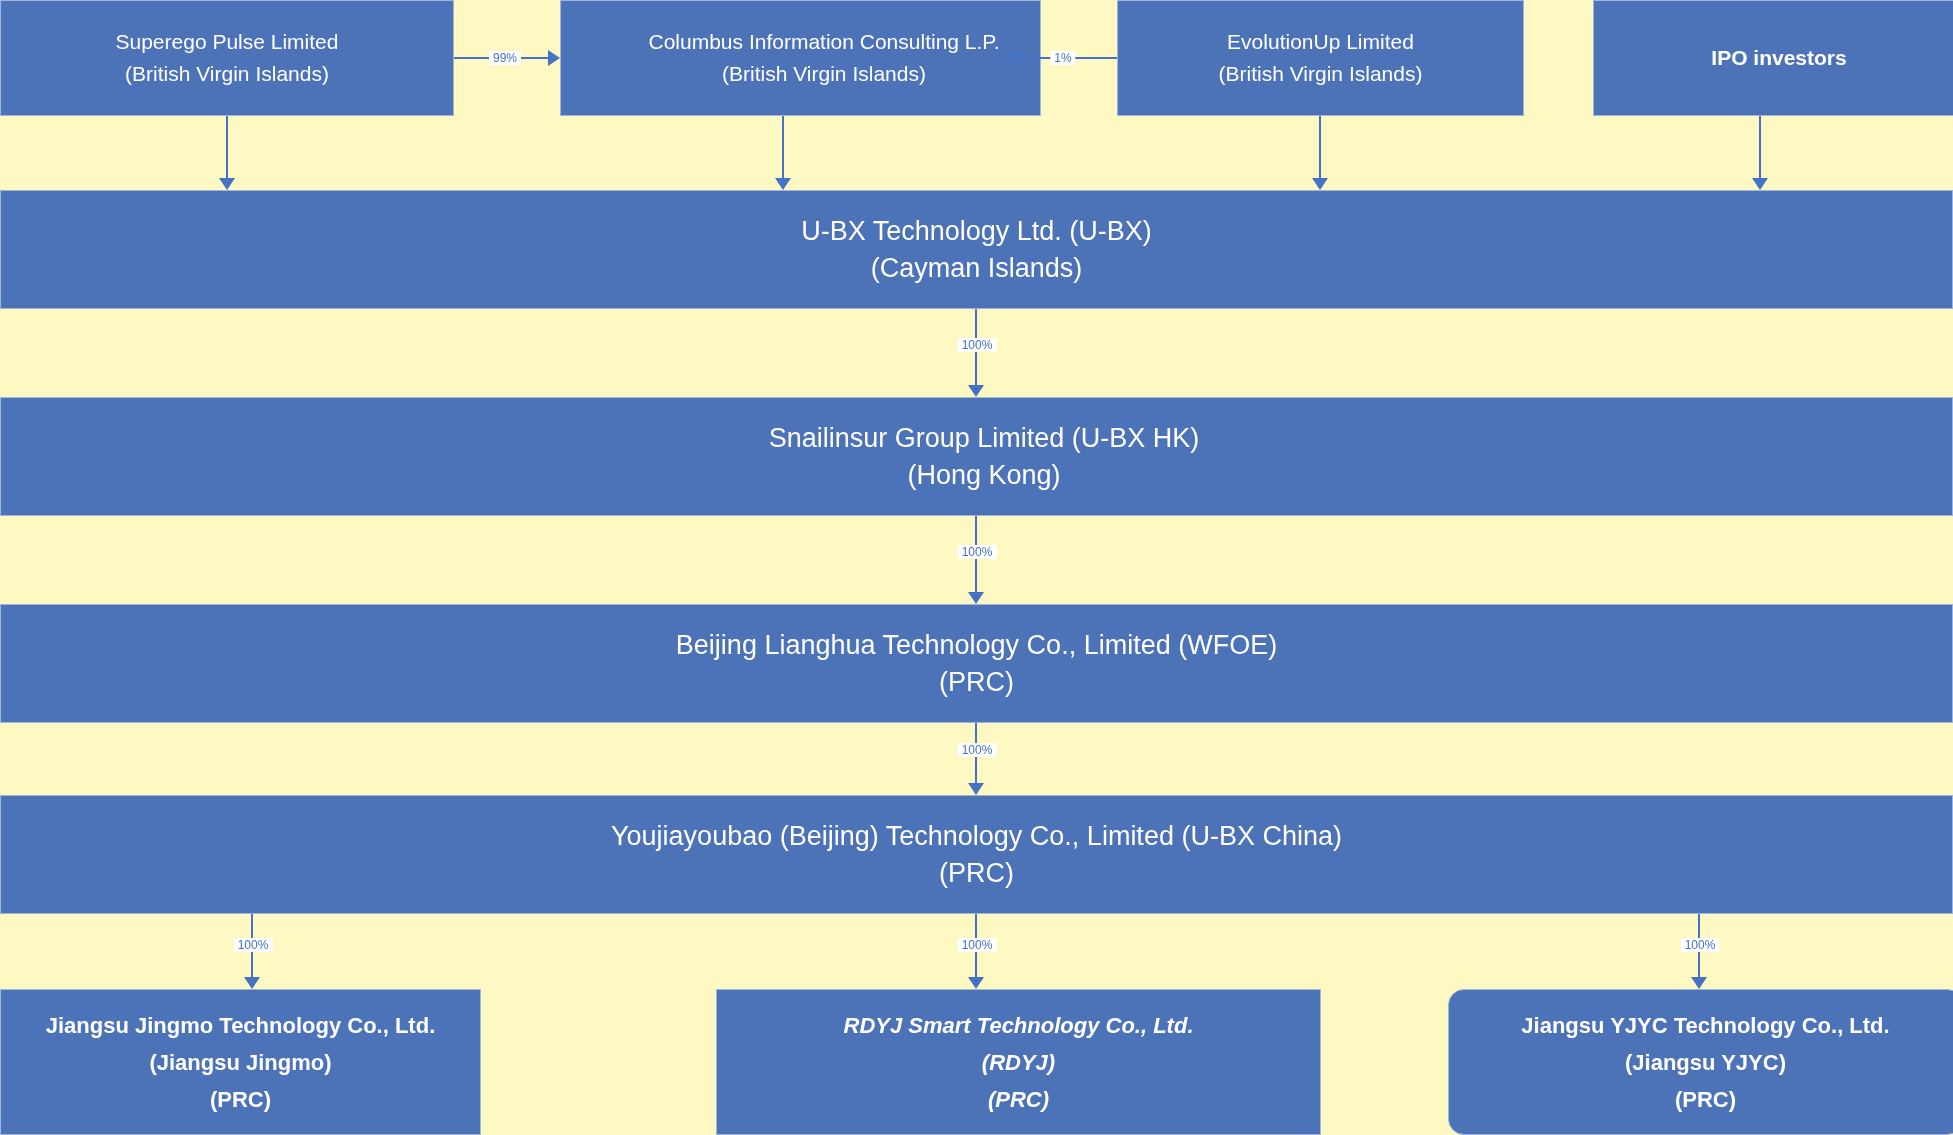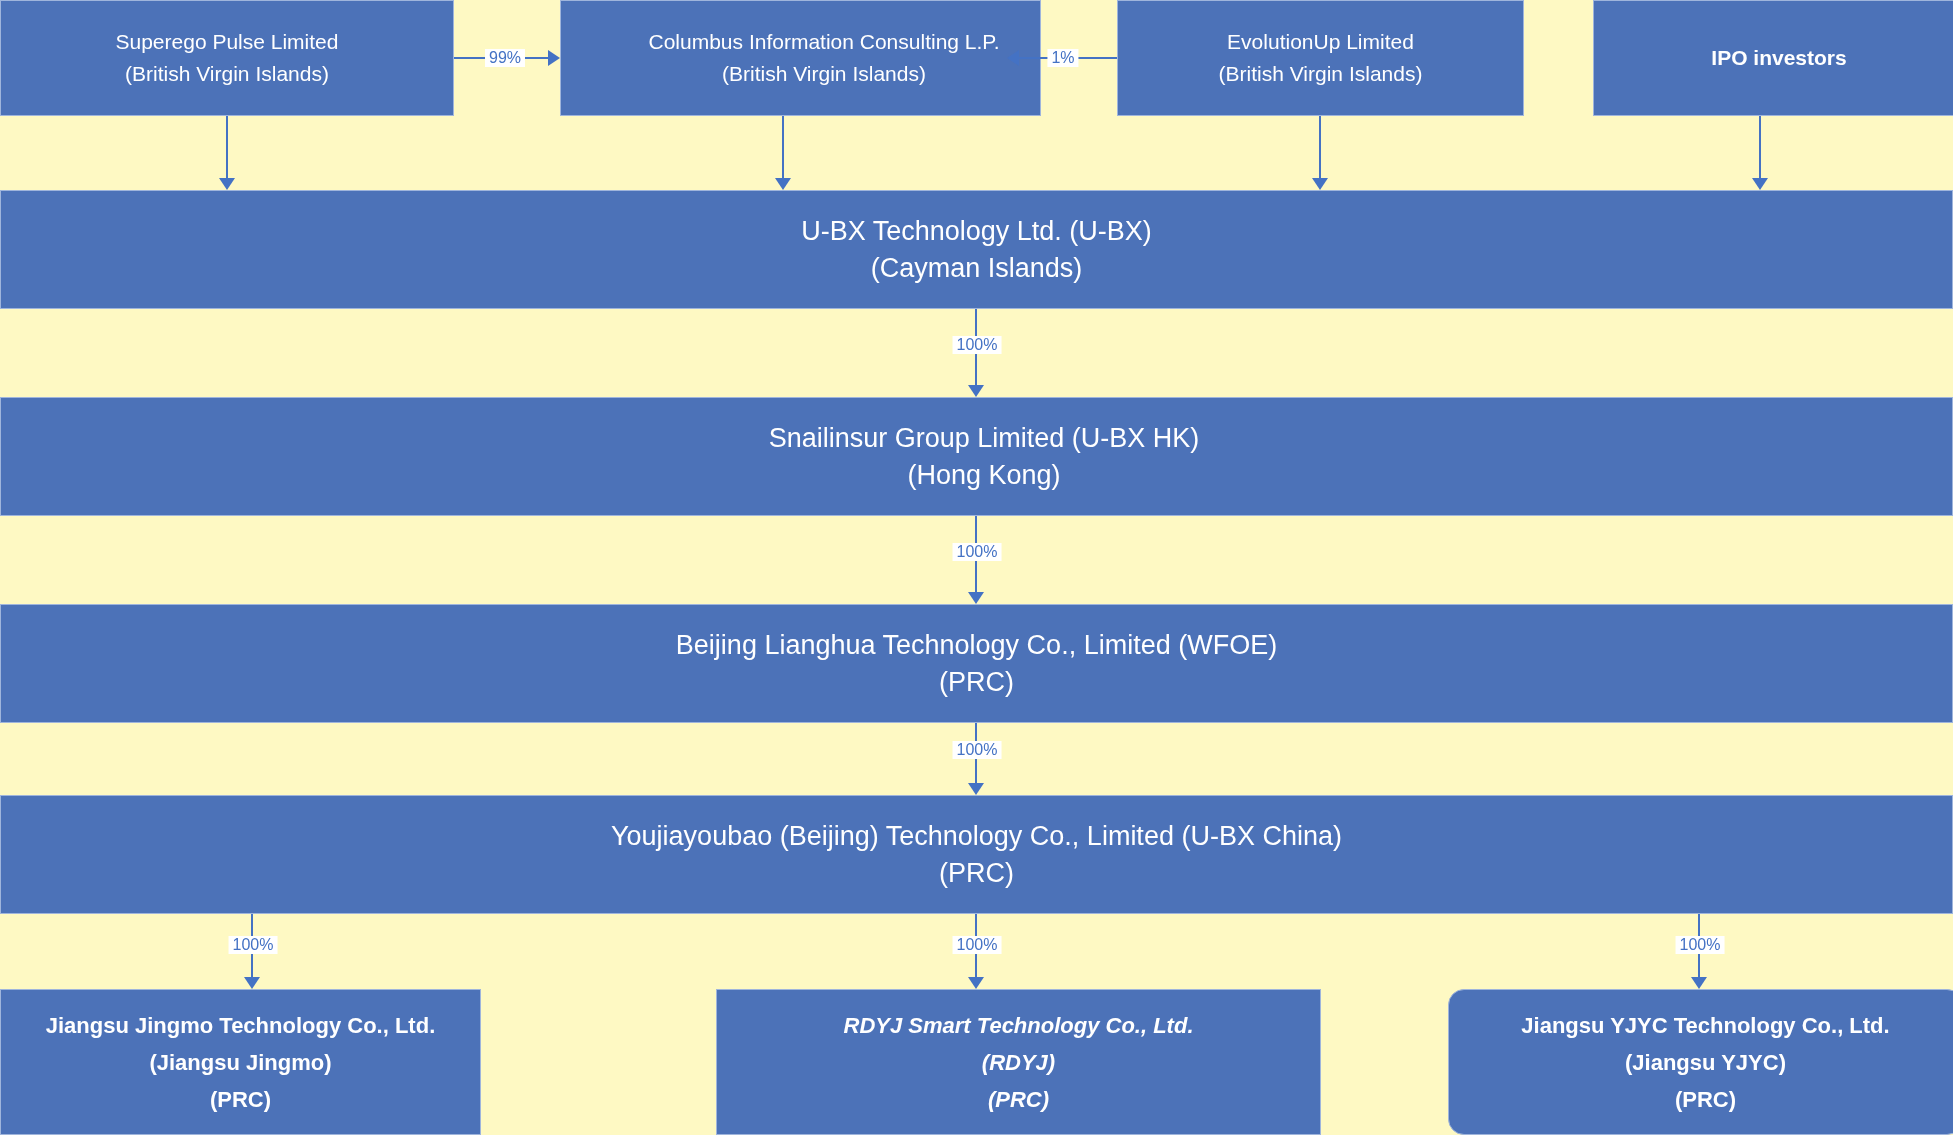--- a/index.html
+++ b/index.html
@@ -41,21 +41,21 @@
   .arrow-left{
     position:absolute;width:0;height:0;
     border-top:8px solid transparent;border-bottom:8px solid transparent;
     border-right:12px solid #4472c4;
   }
   .pct{
     position:absolute;
     transform:translate(-50%,-50%);
     background:#ffffff;
     color:#4472c4;
-    font-size:16px;
+    font-size:12px;
     padding:0 4px;
     white-space:nowrap;
   }
 </style>
 </head>
 <body>
 
 <div id="stage">
 
   <div class="box top-box" style="left:0;width:454px;">

